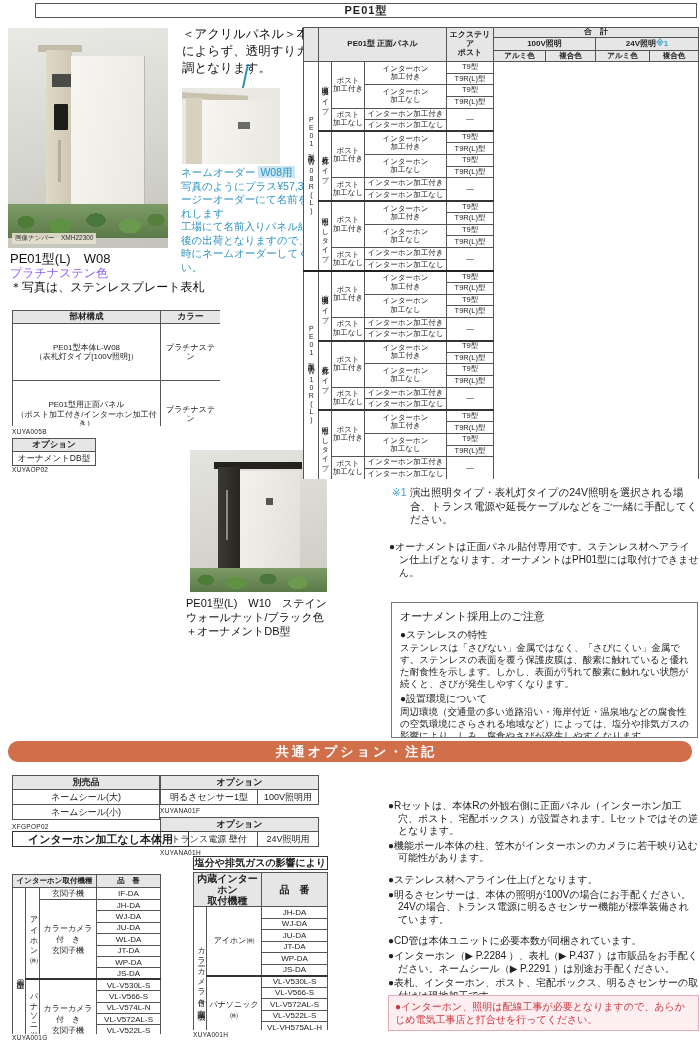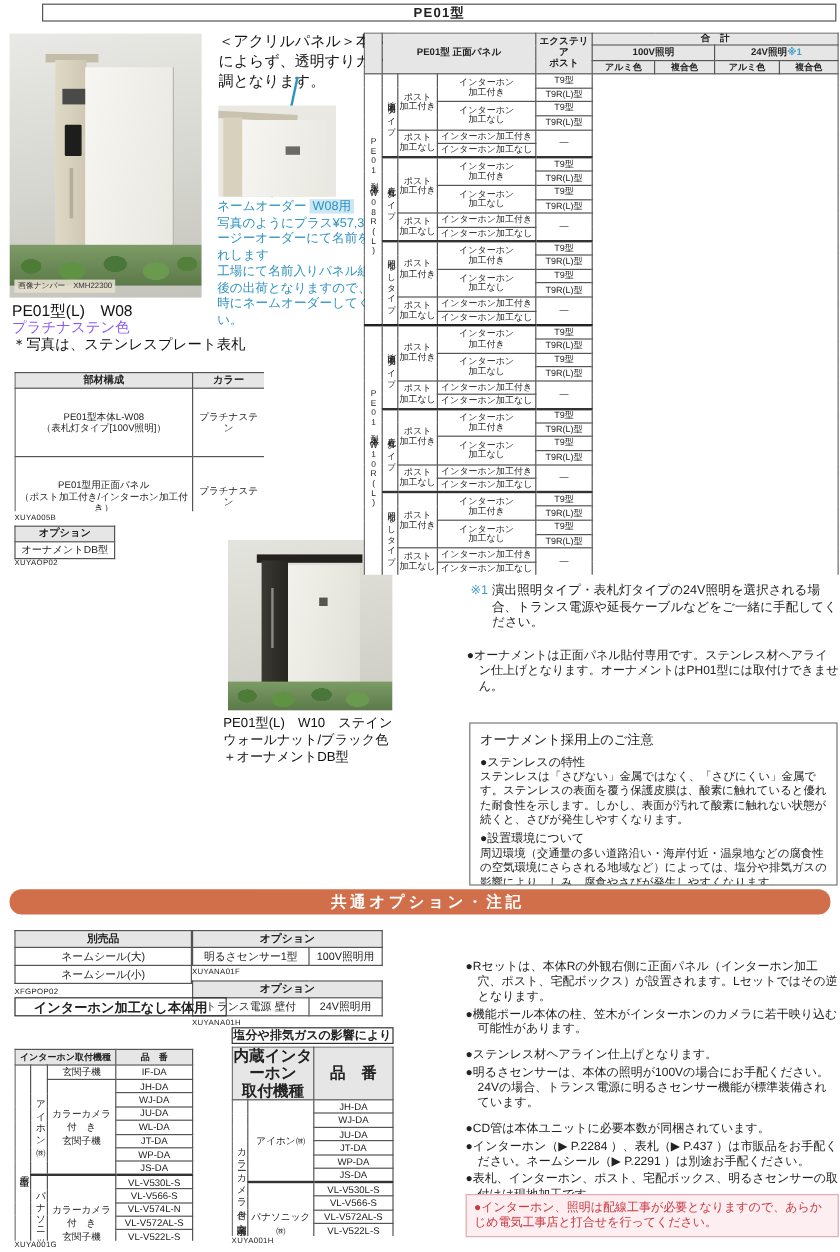--- a/index.html
+++ b/index.html
@@ -135,21 +135,21 @@
   #title-withcut { left:193px; top:856px; width:135px; height:14px; font-size:10px; }
 
   #nocut-wrap { left:12px; top:850px; width:150px; height:184px; overflow:hidden; }
   #nocut-table { width:148px; border:1.5px solid #333; font-size:8px;margin-top:24px; }
   #nocut-table th { height:13px; font-size:7.5px; }
   #nocut-table tbody tr { height:11.4px; }
   #code-nocut { left:12px; top:1034px; }
 
   #withcut-wrap { left:193px; top:872px; width:136px; height:158px; overflow:hidden; }
   #withcut-table { width:134px; border:1.5px solid #333; font-size:8px; }
-  #withcut-table th { height:10px; font-size:13px; line-height:1.1; }
+  #withcut-table th { height:10px; font-size:10px; line-height:1.1; }
   #withcut-table tbody tr { height:11.5px; }
   #code-withcut { left:193px; top:1031px; }
   .gsep2 { border-top:2px solid #333 !important; }
 
   #bottom-bullets { left:388px; top:763px; width:311px; height:216px; overflow:hidden;
                     font-size:10px; line-height:12.6px;margin-top:37px; }
   #bottom-bullets div { text-indent:-10px; padding-left:10px; margin-bottom:2px; }
   #bottom-bullets .sp { margin-top:9px; }
   #warning-box { left:388px; top:995px; width:311px; padding:4px 6px;
                  font-size:10px; line-height:13px; }

